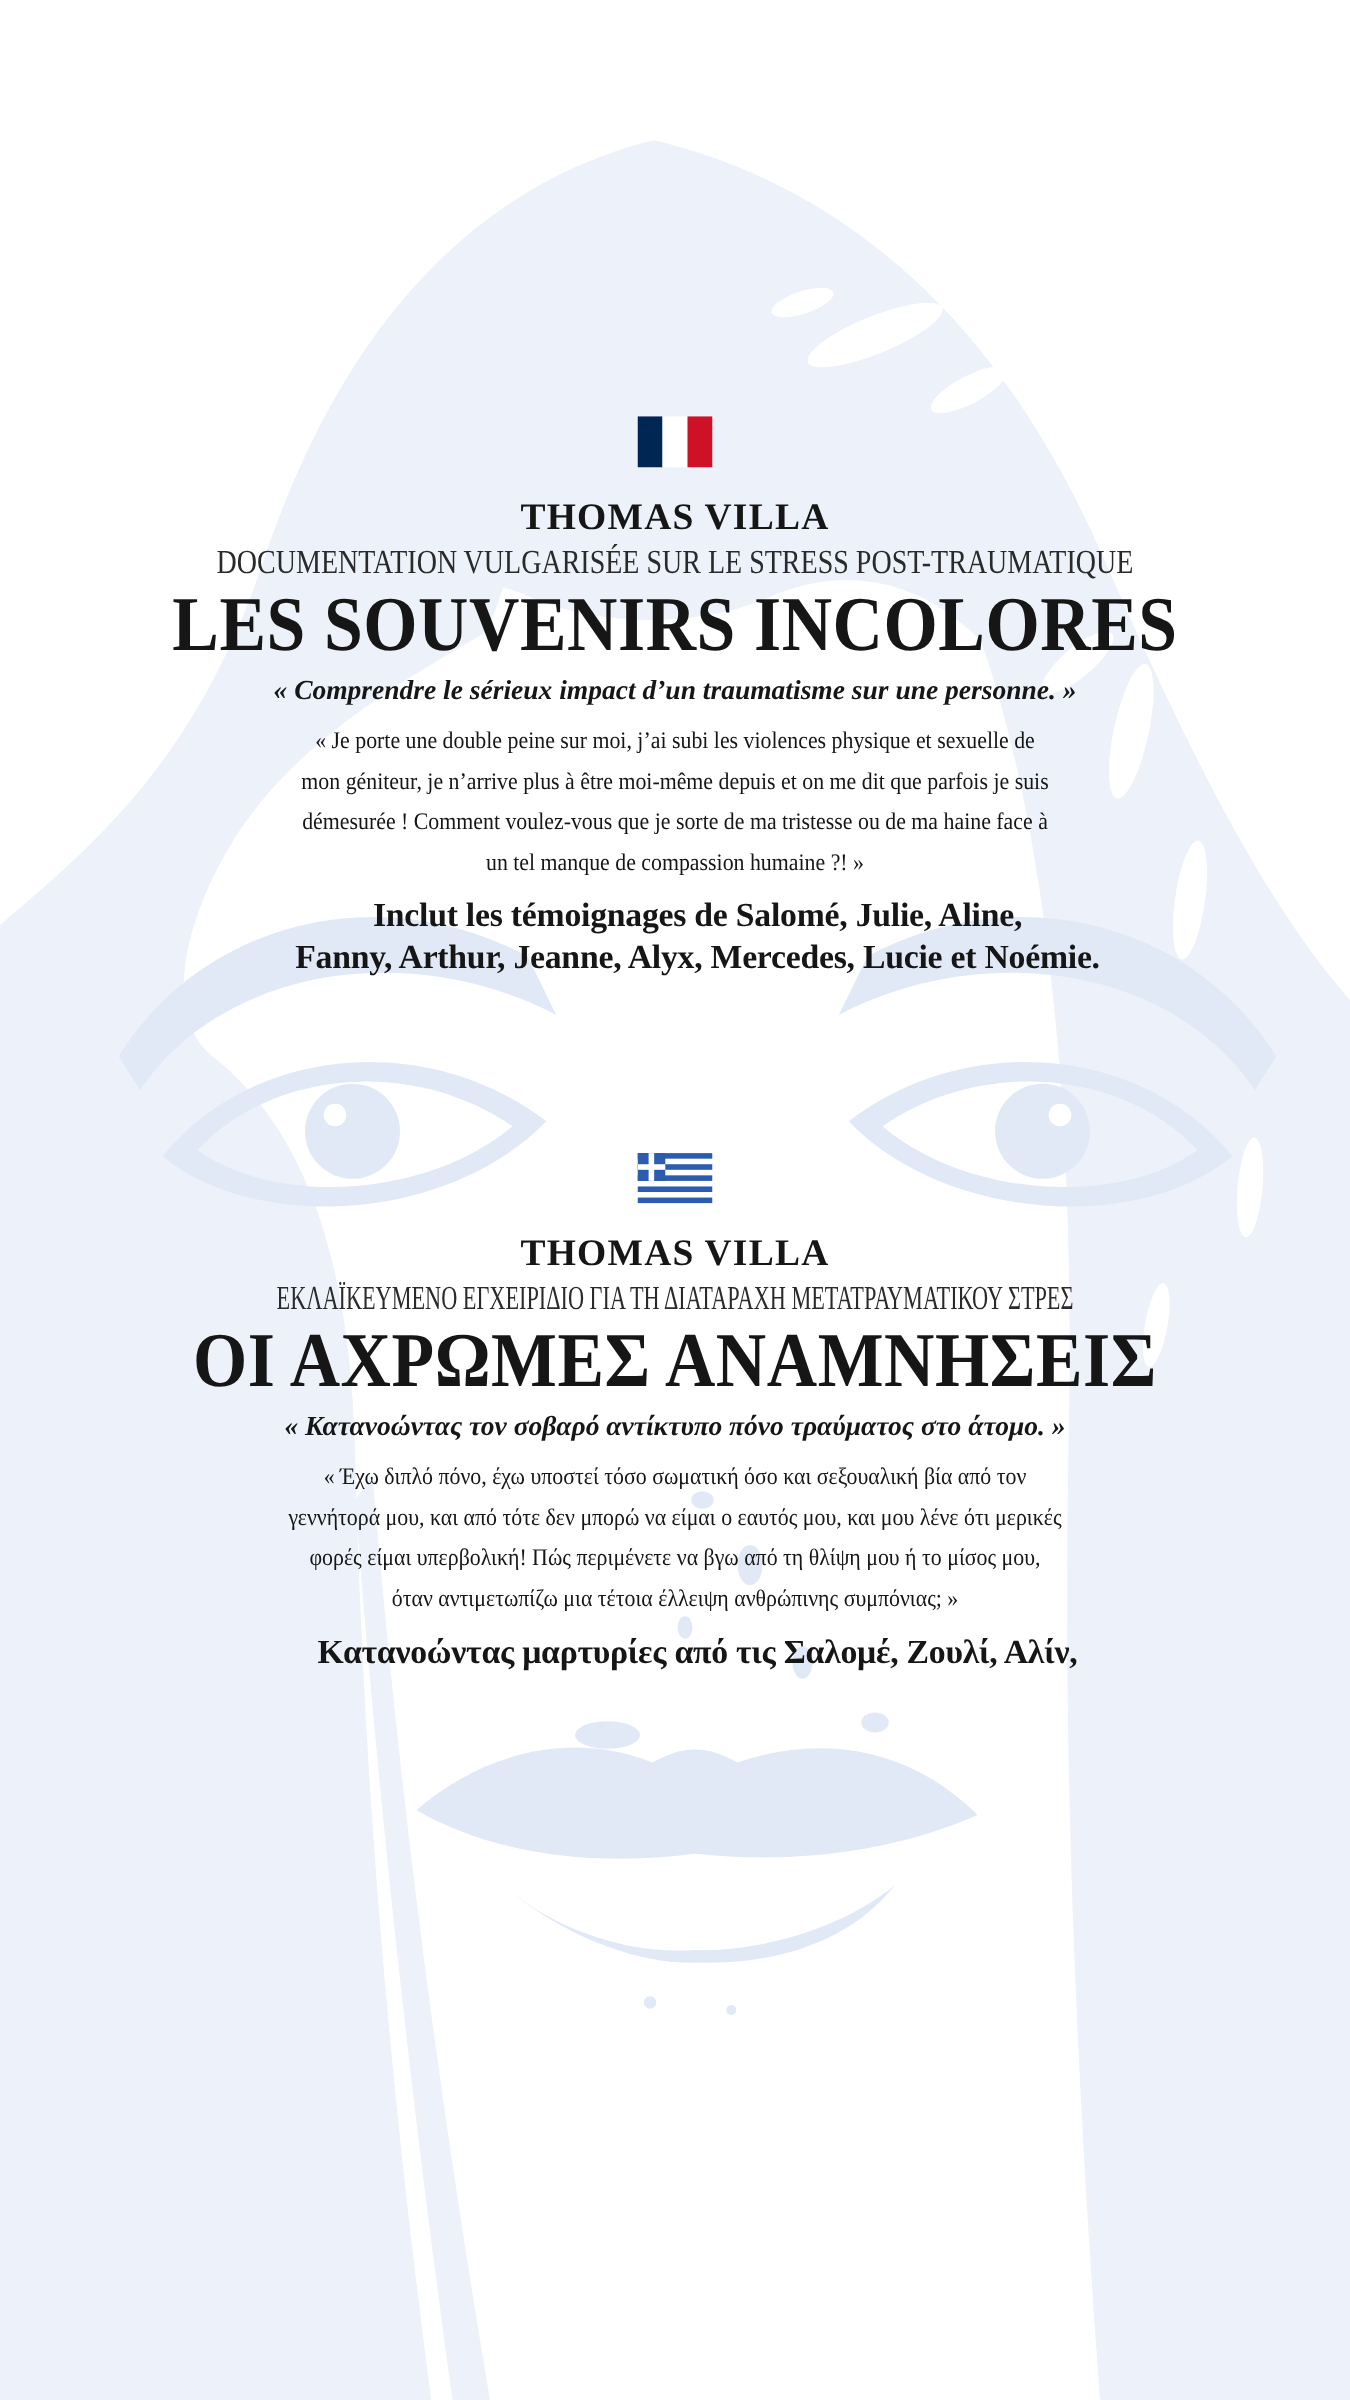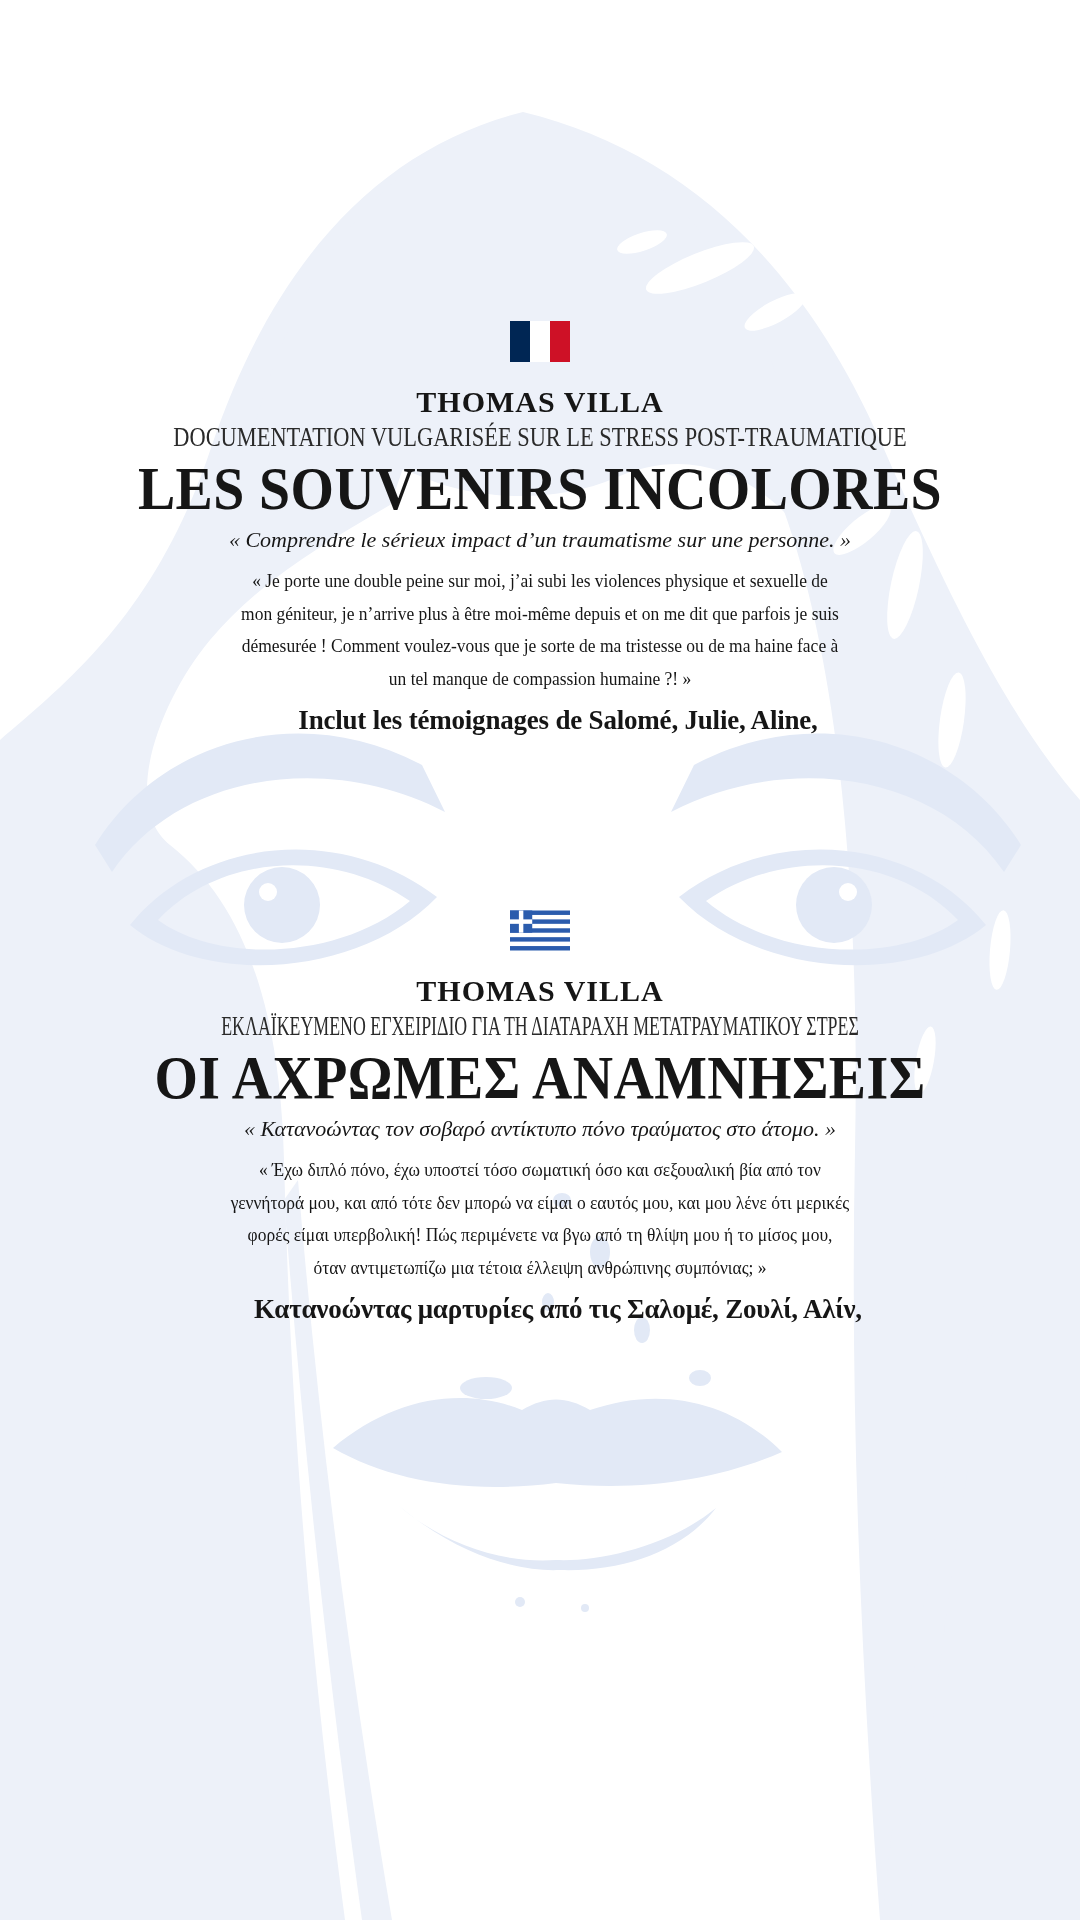--- a/index.html
+++ b/index.html
@@ -7,39 +7,39 @@
     width:1080px;height:1920px;
     background:#ffffff;
     overflow:hidden;
     font-family:"Liberation Serif","DejaVu Serif",serif;
     color:#161616;
     position:relative;
   }
   #watermark{
     position:absolute;left:0;top:0;width:1080px;height:1920px;z-index:0;
   }
-  .content{position:absolute;left:0;top:0;width:1080px;height:1864px;z-index:1;}
+  .content{position:absolute;left:0;top:12px;width:1080px;height:1864px;z-index:1;}
   section.edition{position:absolute;left:0;width:100%;text-align:center;}
   .flag{display:block;margin:0 auto;width:60px;height:41px;}
   .author{
     margin:22px 0 0 0;font-weight:bold;font-size:30px;line-height:36px;
     letter-spacing:1px;white-space:nowrap;
   }
   .subtitle{
     margin-top:2px;font-size:27px;line-height:30px;white-space:nowrap;
     color:#2a2a2a;transform:scaleX(0.83);transform-origin:50% 50%;
   }
   .subtitle--gr{transform:scaleX(0.66);}
   .title{
     margin:4px 0 0 0;font-weight:bold;font-size:62px;line-height:64px;
     white-space:nowrap;transform:scaleX(0.90);transform-origin:50% 50%;
     letter-spacing:0.5px;
   }
   .tagline{
-    margin-top:6px;font-weight:normal;font-style:italic;font-size:22px;
+    margin-top:6px;font-weight:bold;font-style:italic;font-size:22px;
     line-height:28px;white-space:nowrap;
   }
   .quote{margin-top:11px;font-size:19px;}
   .quote .qline{
     line-height:32.5px;white-space:nowrap;
     transform:scaleX(0.92);transform-origin:50% 50%;
   }
   .testimonials{margin-top:9px;font-weight:bold;font-size:27px;letter-spacing:-0.2px;}
   .testimonials .tline{line-height:33px;white-space:nowrap;margin-left:36px;}
   #fr-section{top:321px;}
@@ -130,20 +130,21 @@
     <h1 class="title">LES SOUVENIRS INCOLORES</h1>
     <div class="tagline">« Comprendre le sérieux impact d’un traumatisme sur une personne. »</div>
     <div class="quote">
       <div class="qline">« Je porte une double peine sur moi, j’ai subi les violences physique et sexuelle de</div>
       <div class="qline">mon géniteur, je n’arrive plus à être moi-même depuis et on me dit que parfois je suis</div>
       <div class="qline">démesurée ! Comment voulez-vous que je sorte de ma tristesse ou de ma haine face à</div>
       <div class="qline">un tel manque de compassion humaine ?! »</div>
     </div>
     <div class="testimonials">
       <div class="tline">Inclut les témoignages de Salomé, Julie, Aline,</div>
+      <div class="tline">Fanny, Arthur, Jeanne, Alyx, Mercedes, Lucie et Noémie.</div>
     </div>
   </section>
 
   <section class="edition" id="gr-section">
     <svg class="flag" viewBox="0 0 27 18" xmlns="http://www.w3.org/2000/svg">
       <rect x="0" y="0" width="27" height="18" fill="#FFFFFF"></rect>
       <rect x="0" y="0" width="27" height="2" fill="#2B5CAD"></rect>
       <rect x="0" y="4" width="27" height="2" fill="#2B5CAD"></rect>
       <rect x="0" y="8" width="27" height="2" fill="#2B5CAD"></rect>
       <rect x="0" y="12" width="27" height="2" fill="#2B5CAD"></rect>

